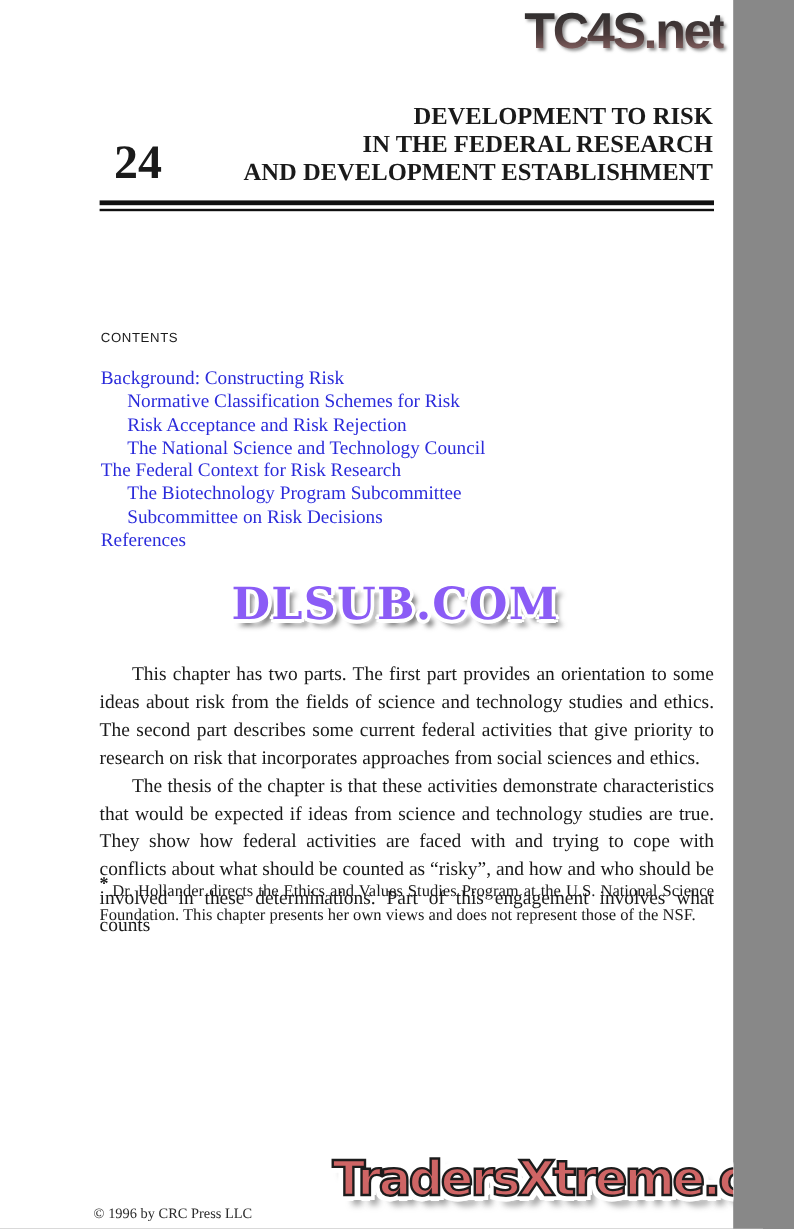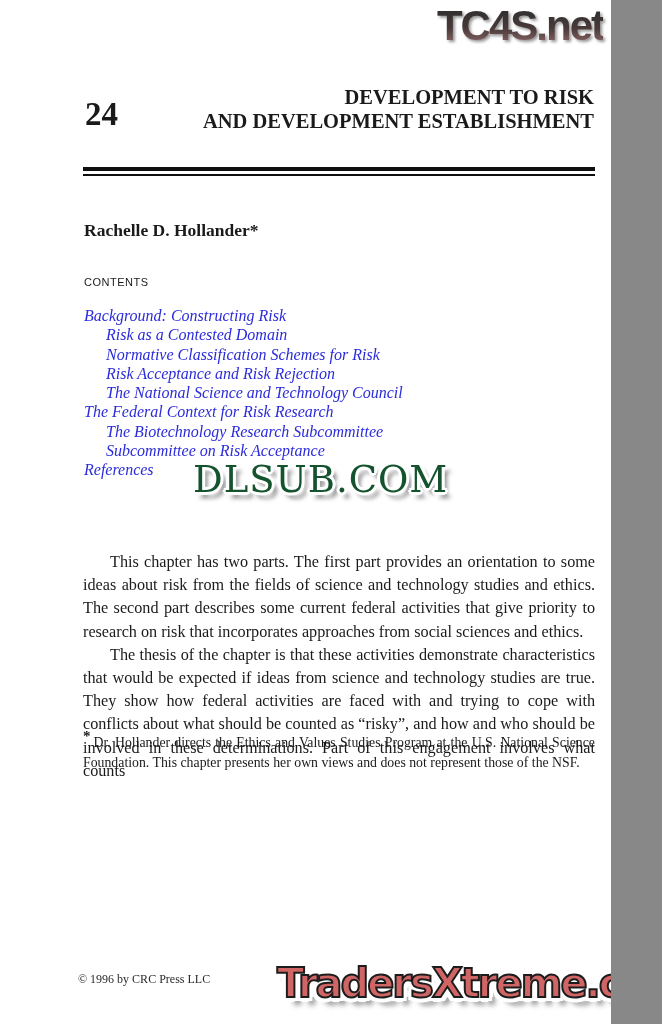--- a/index.html
+++ b/index.html
@@ -17,46 +17,46 @@
   .wm-top{
     position:absolute;top:2px;right:8px;
     font-family:"Liberation Sans", sans-serif;
     font-weight:bold;font-size:42px;letter-spacing:-2px;
     background:linear-gradient(180deg,#2f2f2f 15%,#4a3a3a 55%,#9a6e6e 95%);
     -webkit-background-clip:text;background-clip:text;
     color:transparent;
     filter:drop-shadow(2px 2px 1.5px rgba(60,60,60,.55));
   }
   .wm-mid{
-    position:absolute;top:458px;left:193px;
+    position:absolute;top:481px;left:193px;
     font-family:"DejaVu Serif", serif;
-    font-weight:normal;font-size:37px;letter-spacing:1px;
-    color:#14532d;
+    font-weight:bold;font-size:37px;letter-spacing:1px;
+    color:#8b5cf6;
     text-shadow:
       -2px -2px 0 #fff, 2px -2px 0 #fff, -2px 2px 0 #fff, 2px 2px 0 #fff,
       -3px 0 0 #fff, 3px 0 0 #fff, 0 -3px 0 #fff, 0 3px 0 #fff,
       5px 6px 4px rgba(90,90,90,.8);
   }
   .wm-bottom{
     position:absolute;top:960px;left:277px;
     font-family:"DejaVu Sans", sans-serif;
     font-weight:bold;font-size:40px;letter-spacing:-2px;
     color:#cf6565;
     -webkit-text-stroke:2px #1c1c1c;
     text-shadow:
       -4px -4px 0 #fff, 4px -4px 0 #fff, -4px 4px 0 #fff, 4px 4px 0 #fff,
       -5px 0 0 #fff, 5px 0 0 #fff, 0 -5px 0 #fff, 0 5px 0 #fff,
       7px 8px 5px rgba(120,120,120,.75);
   }
 
   
   .chapter-head{position:absolute;left:83px;top:86px;width:511px;}
   .chapter-num{
-    position:absolute;left:2px;bottom:2px;
-    font-size:33px;font-weight:bold;line-height:1;
+    position:absolute;left:12px;bottom:2px;
+    font-size:40px;font-weight:bold;line-height:1;
   }
   .chapter-title{
     text-align:right;
     font-weight:bold;font-size:20.5px;line-height:23.5px;
     letter-spacing:0px;
   }
   .rule{
     position:absolute;left:83px;top:167px;width:512px;height:3px;
     border-top:4px solid #101010;border-bottom:2px solid #101010;
   }
@@ -64,21 +64,21 @@
   
   .author{position:absolute;left:84px;top:220px;font-size:17.5px;font-weight:bold;}
   .contents-heading{
     position:absolute;left:84px;top:276px;
     font-family:"Liberation Sans", sans-serif;
     font-weight:normal;font-size:11px;letter-spacing:.5px;
   }
   .toc{position:absolute;left:84px;top:306px;width:470px;}
   .toc-item{
     font-size:16px;line-height:19.3px;
-    color:#2b2bdb;cursor:pointer;font-style:italic;
+    color:#2b2bdb;cursor:pointer;
   }
   .toc-item.lvl1{padding-left:22px;}
 
   
   .body-text{position:absolute;left:83px;top:551px;width:512px;}
   .body-text p{
     margin:0;font-size:16.2px;line-height:23.2px;
     text-align:justify;text-indent:27px;
   }
   .body-text p.flush-last{text-align-last:justify;}
@@ -87,51 +87,50 @@
   .footnote{
     position:absolute;left:83px;top:733px;width:512px;
     font-size:13.8px;line-height:19.5px;text-align:justify;
   }
   .footnote .fn-marker{
     font-weight:bold;font-size:15px;vertical-align:super;line-height:0;
     padding-right:3px;
   }
 
   
-  .copyright{position:absolute;left:78px;top:972px;font-size:12px;color:#2a2a2a;}
+  .copyright{position:absolute;left:78px;top:1004px;font-size:12px;color:#2a2a2a;}
 </style>
 </head>
 <body>
 
 <div class="page">
 
   <div class="wm-top">TC4S.net</div>
 
   <div class="chapter-head">
     <div class="chapter-num">24</div>
     <div class="chapter-title">
       <div>DEVELOPMENT TO RISK</div>
+      <div>IN THE FEDERAL RESEARCH</div>
       <div>AND DEVELOPMENT ESTABLISHMENT</div>
     </div>
   </div>
   <div class="rule"></div>
 
-  <div class="author">Rachelle D. Hollander*</div>
 
   <div class="contents-heading">CONTENTS</div>
 
   <div class="toc">
     <div class="toc-item lvl0">Background: Constructing Risk</div>
-    <div class="toc-item lvl1">Risk as a Contested Domain</div>
     <div class="toc-item lvl1">Normative Classification Schemes for Risk</div>
     <div class="toc-item lvl1">Risk Acceptance and Risk Rejection</div>
     <div class="toc-item lvl1">The National Science and Technology Council</div>
     <div class="toc-item lvl0">The Federal Context for Risk Research</div>
-    <div class="toc-item lvl1">The Biotechnology Research Subcommittee</div>
-    <div class="toc-item lvl1">Subcommittee on Risk Acceptance</div>
+    <div class="toc-item lvl1">The Biotechnology Program Subcommittee</div>
+    <div class="toc-item lvl1">Subcommittee on Risk Decisions</div>
     <div class="toc-item lvl0">References</div>
   </div>
 
   <div class="wm-mid">DLSUB.COM</div>
 
   <div class="body-text">
     <p>This chapter has two parts. The first part provides an orientation to some ideas about risk from the fields of science and technology studies and ethics. The second part describes some current federal activities that give priority to research on risk that incorporates approaches from social sciences and ethics.</p>
     <p class="flush-last">The thesis of the chapter is that these activities demonstrate characteristics that would be expected if ideas from science and technology studies are true. They show how federal activities are faced with and trying to cope with conflicts about what should be counted as “risky”, and how and who should be involved in these determinations. Part of this engagement involves what counts</p>
   </div>
 

